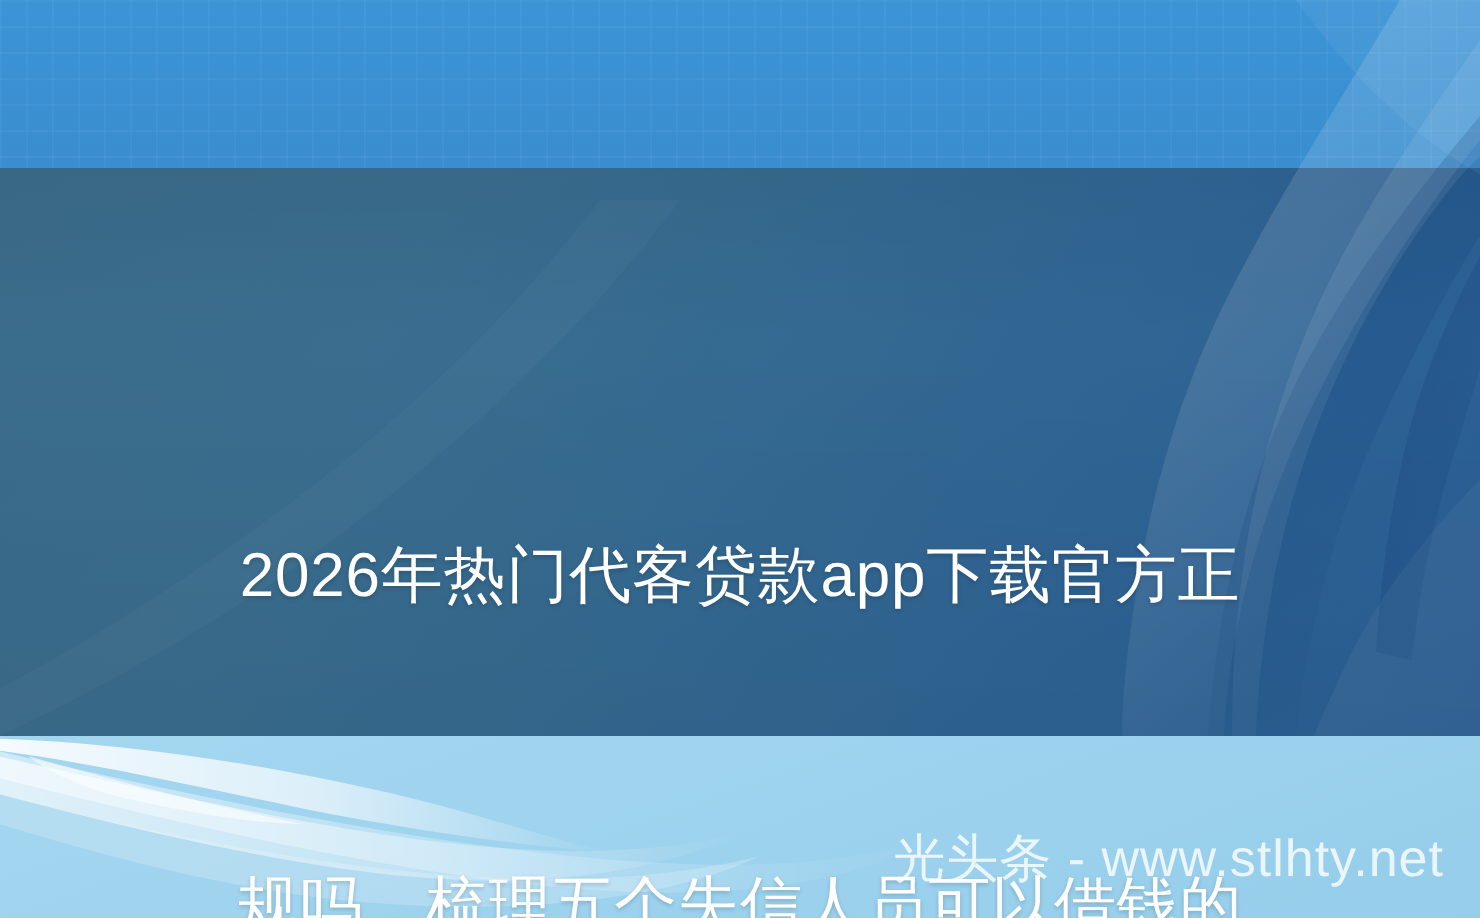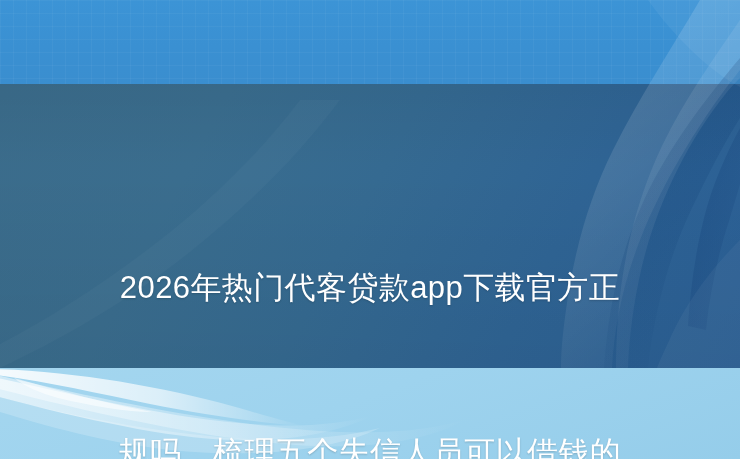--- a/index.html
+++ b/index.html
@@ -208,14 +208,15 @@
                C330,90 250,96 170,88 C96,80 26,58 -20,44 Z" fill="#ffffff" opacity="0.20"></path>
     </g>
   </svg>
 
   <div class="title-block">
     <span class="title-line">2026年热门代客贷款app下载官方正</span>
     <span class="title-line">规吗，梳理五个失信人员可以借钱的</span>
     
   </div>
 
+  <div class="watermark">光头条 - www.stlhty.net</div>
 
 </div>
 
 </body></html>

